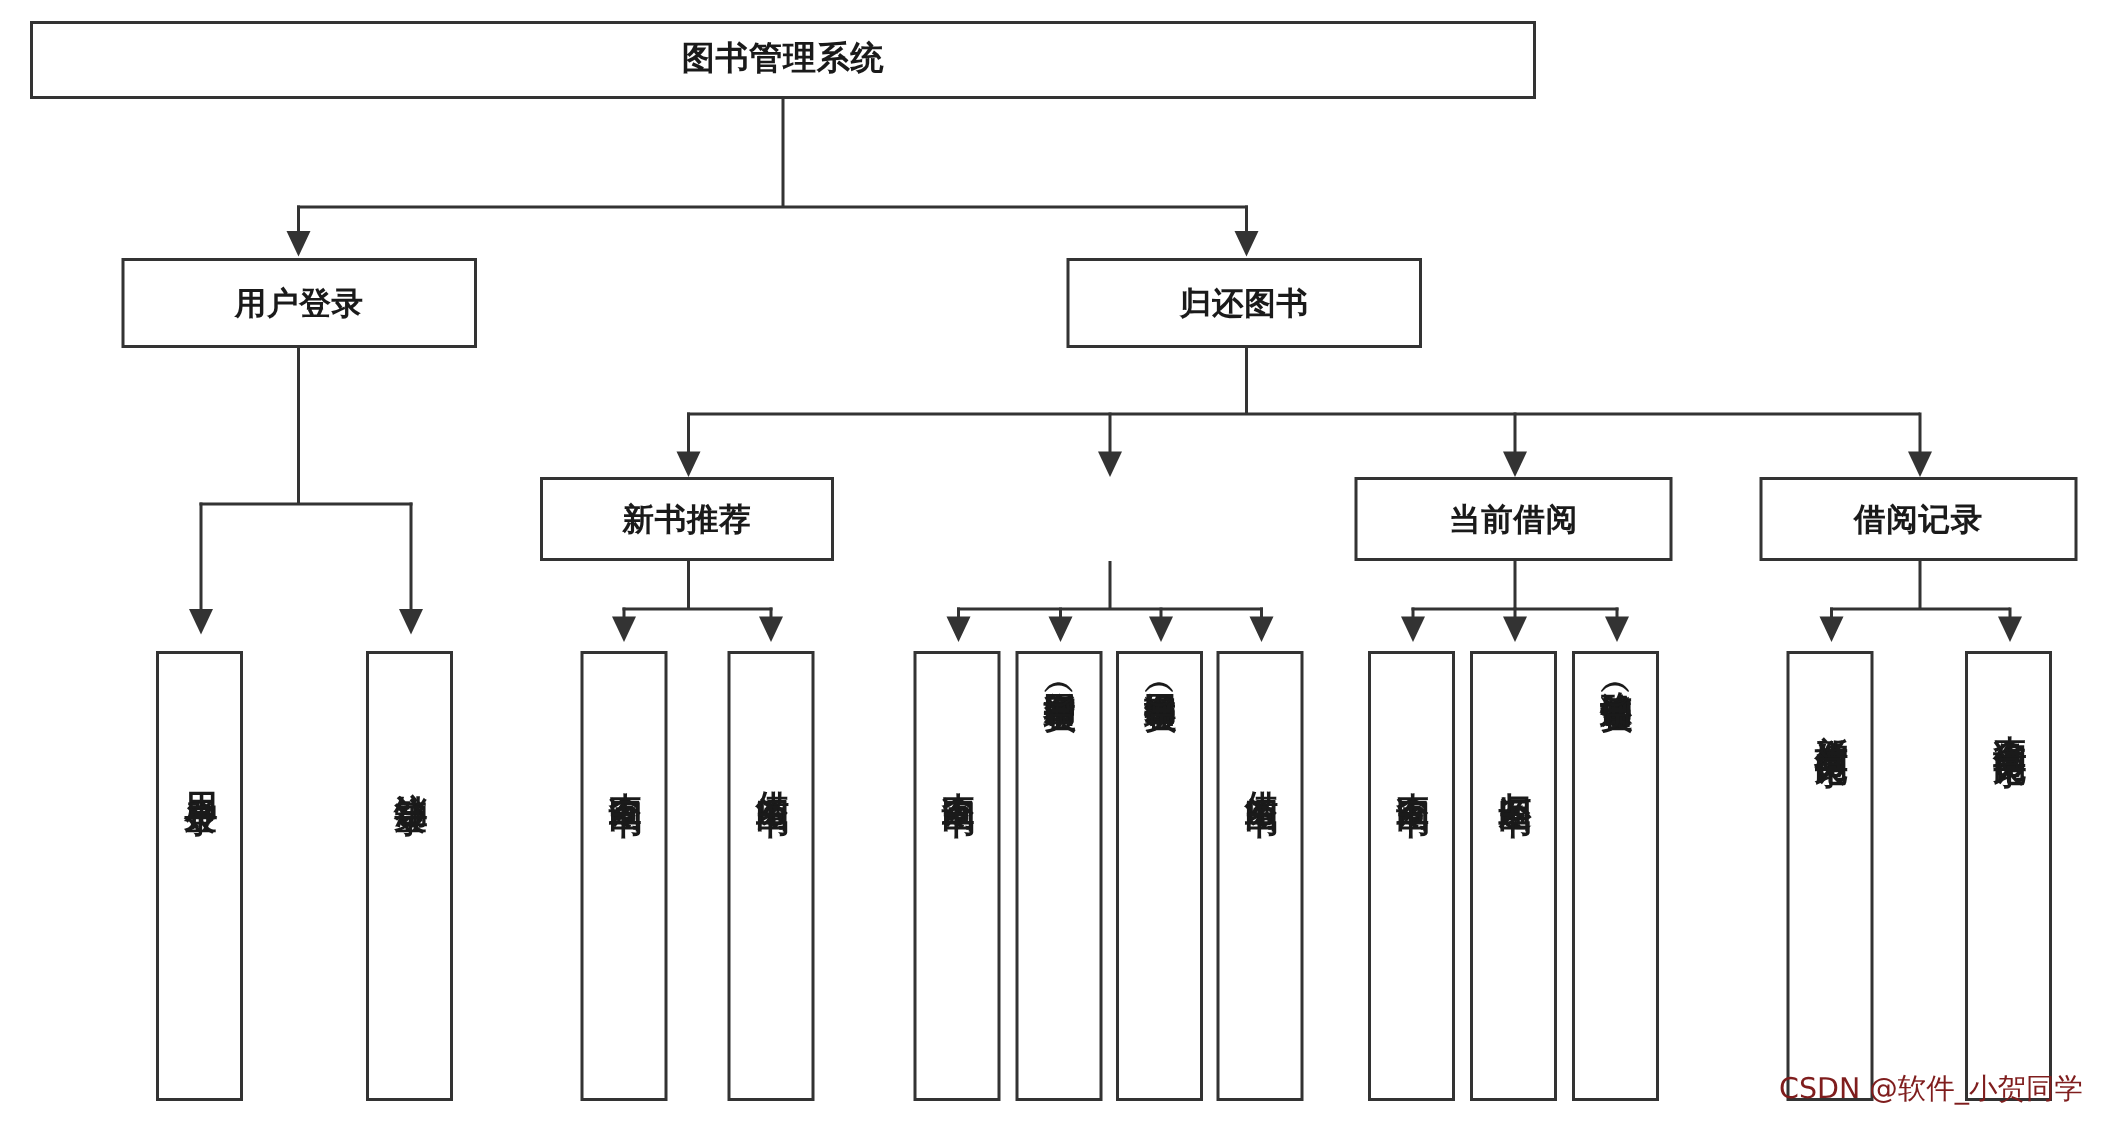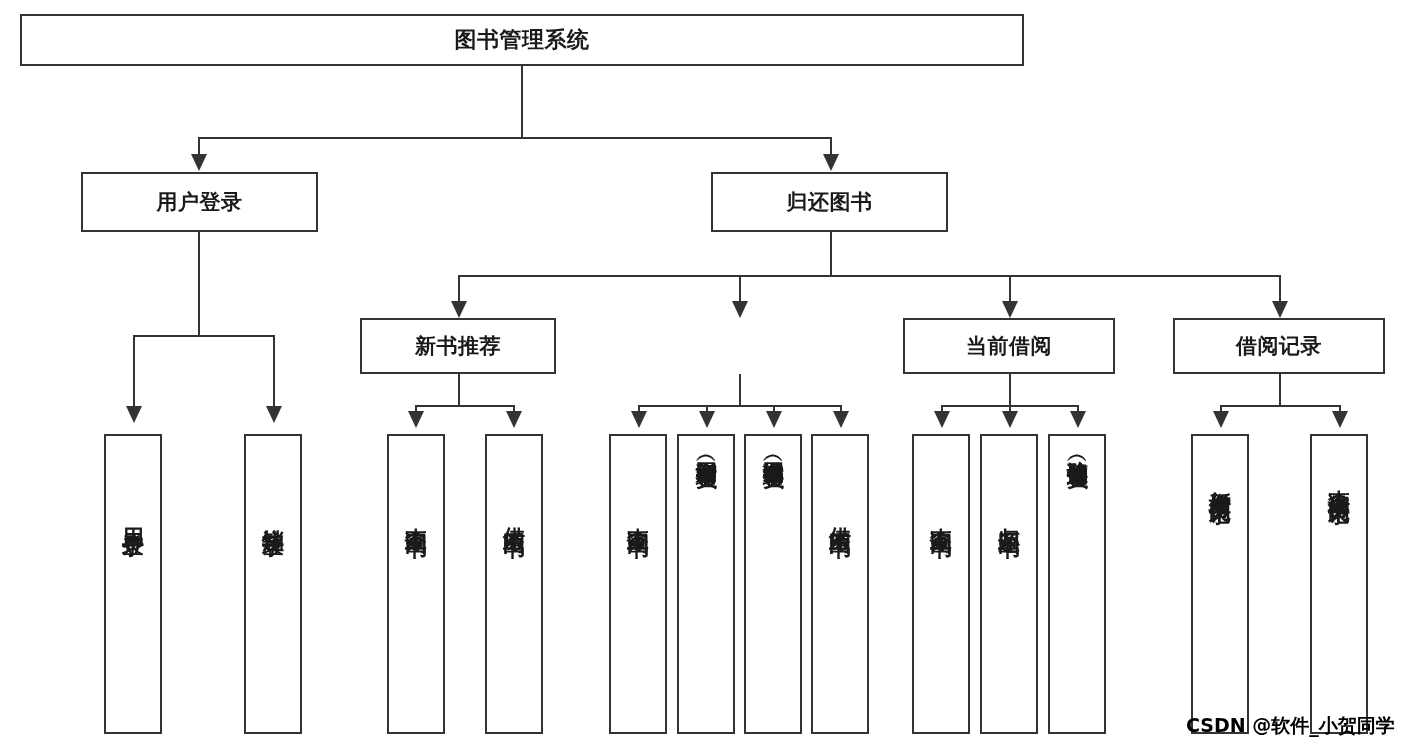--- a/index.html
+++ b/index.html
@@ -75,25 +75,24 @@
     border-right: 8px solid transparent;
     border-top: 17px solid #333333;
   }
 
   
   #watermark {
     position: absolute;
     left: 1186px;
     top: 713px;
     font-size: 19px;
-    color: #000000;
+    color: #7f1d1d;
     white-space: nowrap;
     font-family: "DejaVu Sans", "Liberation Sans", sans-serif;
     pointer-events: none;
-    font-weight: bold;
   }
 </style>
 </head>
 <body>
 
 <div id="canvas">
 
   <div class="node h" id="node-root" style="left:20px; top:14px; width:1004px; height:52px;">
     <span class="label">图书管理系统</span>
   </div>

